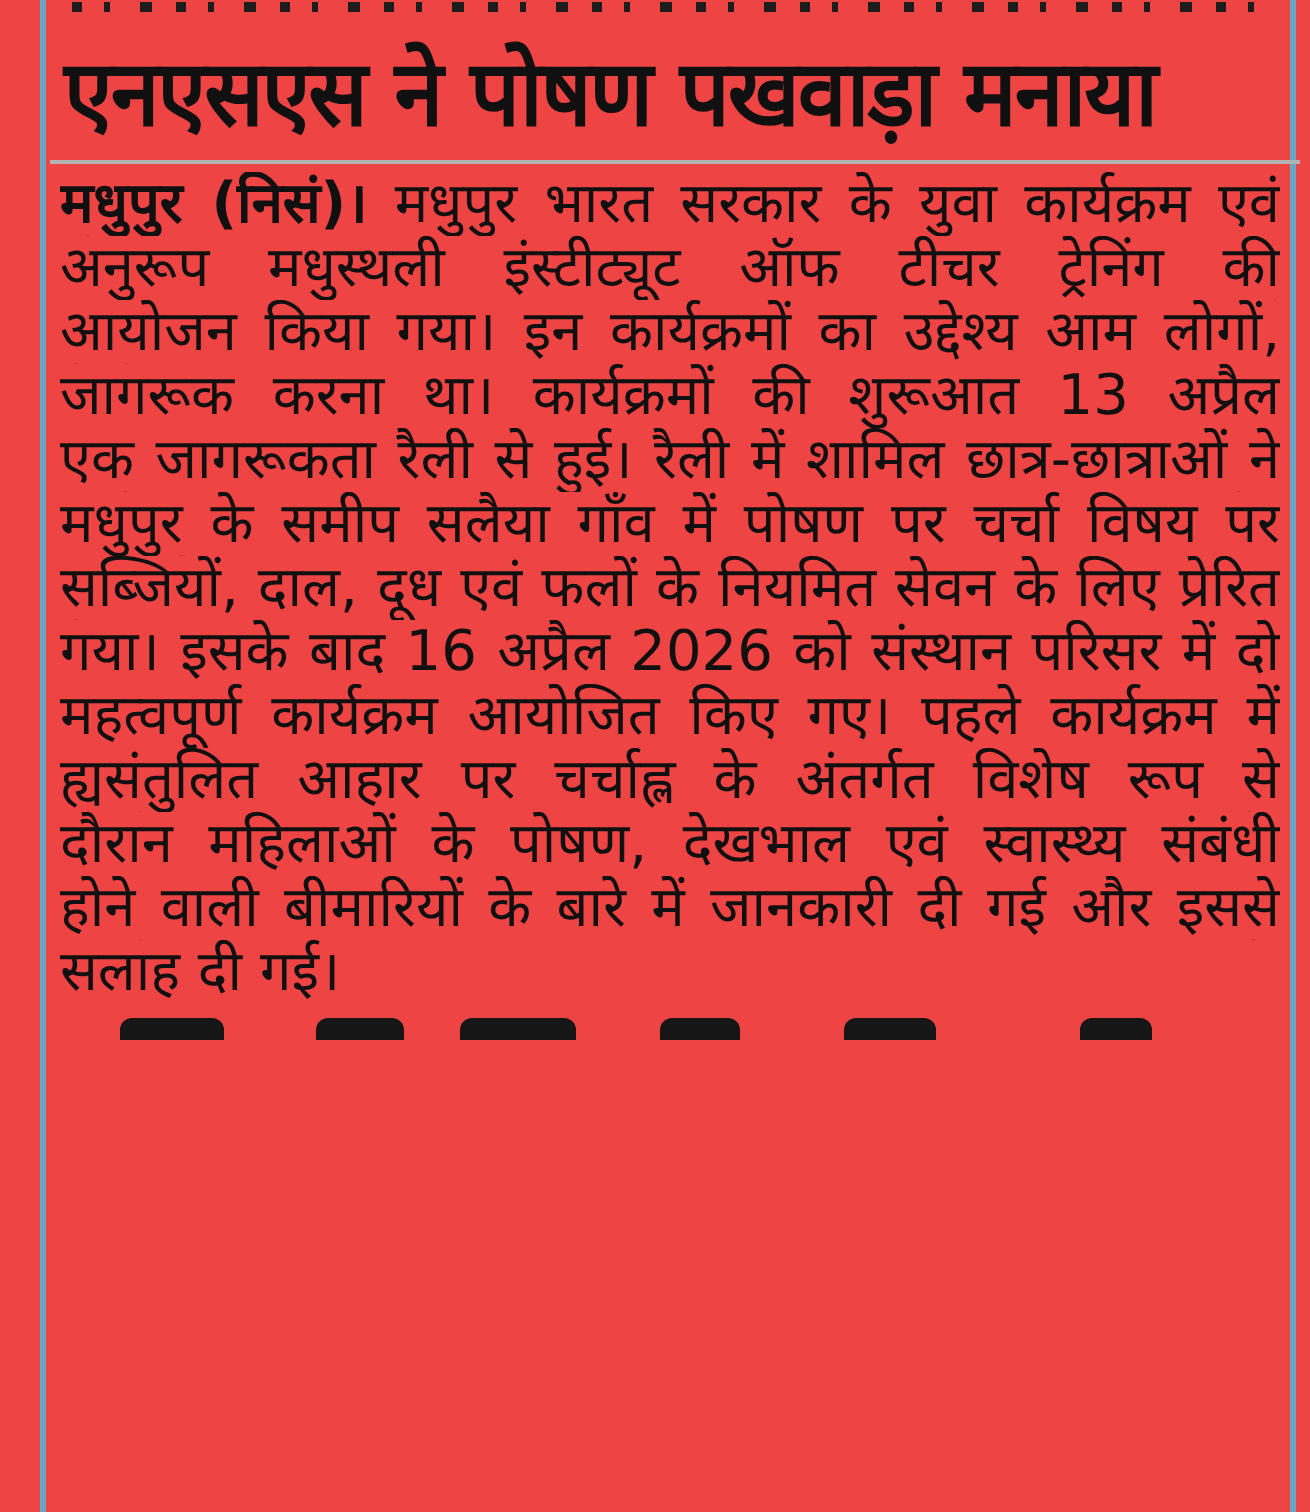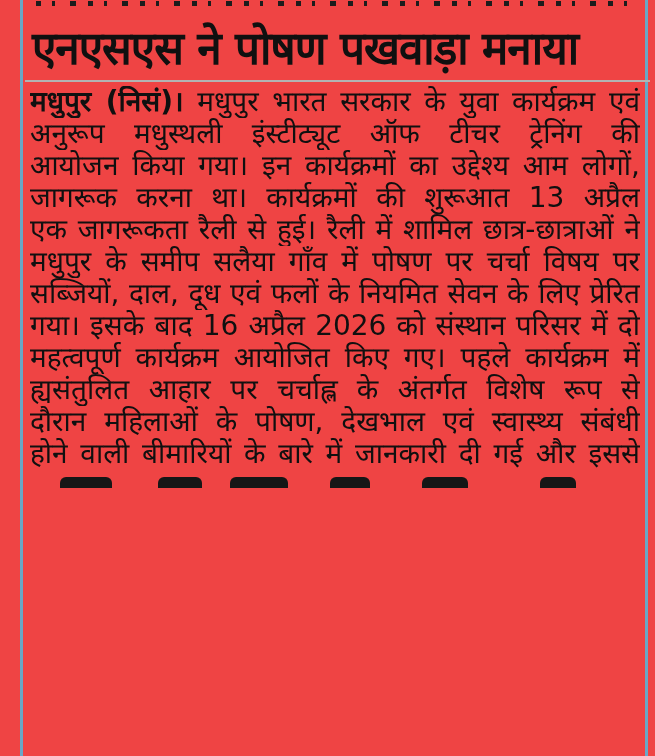--- a/index.html
+++ b/index.html
@@ -128,20 +128,21 @@
       <div class="jline">आयोजन किया गया। इन कार्यक्रमों का उद्देश्य आम लोगों, विशेषकर</div>
       <div class="jline">जागरूक करना था। कार्यक्रमों की शुरूआत 13 अप्रैल 2026 को</div>
       <div class="jline">एक जागरूकता रैली से हुई। रैली में शामिल छात्र-छात्राओं ने नारों और</div>
       <div class="jline">मधुपुर के समीप सलैया गाँव में पोषण पर चर्चा विषय पर आयोजित</div>
       <div class="jline">सब्जियों, दाल, दूध एवं फलों के नियमित सेवन के लिए प्रेरित किया</div>
       <div class="jline">गया। इसके बाद 16 अप्रैल 2026 को संस्थान परिसर में दो</div>
       <div class="jline">महत्वपूर्ण कार्यक्रम आयोजित किए गए। पहले कार्यक्रम में</div>
       <div class="jline">ह्यसंतुलित आहार पर चर्चाह्ल के अंतर्गत विशेष रूप से गर्भावस्था के</div>
       <div class="jline">दौरान महिलाओं के पोषण, देखभाल एवं स्वास्थ्य संबंधी</div>
       <div class="jline">होने वाली बीमारियों के बारे में जानकारी दी गई और इससे बचने की</div>
+      <div class="jline jline-last">सलाह दी गई।</div>
     </div>
 
     <div class="bottom-frag-row">
       <span class="bfrag f1"></span>
       <span class="bfrag f2"></span>
       <span class="bfrag f3"></span>
       <span class="bfrag f4"></span>
       <span class="bfrag f5"></span>
       <span class="bfrag f6"></span>
     </div>

